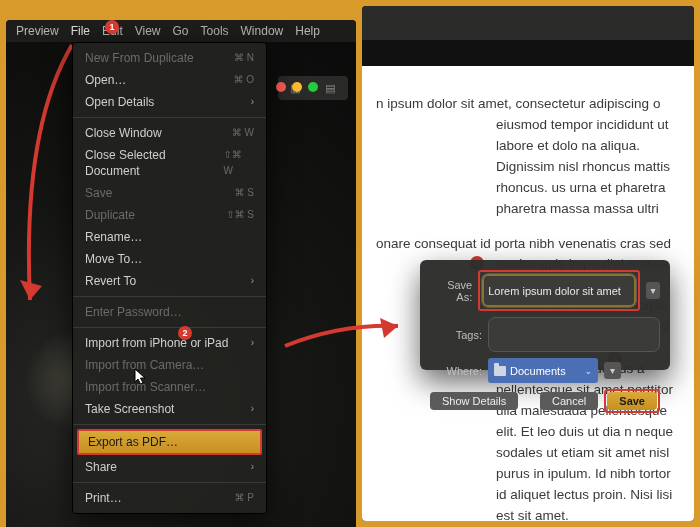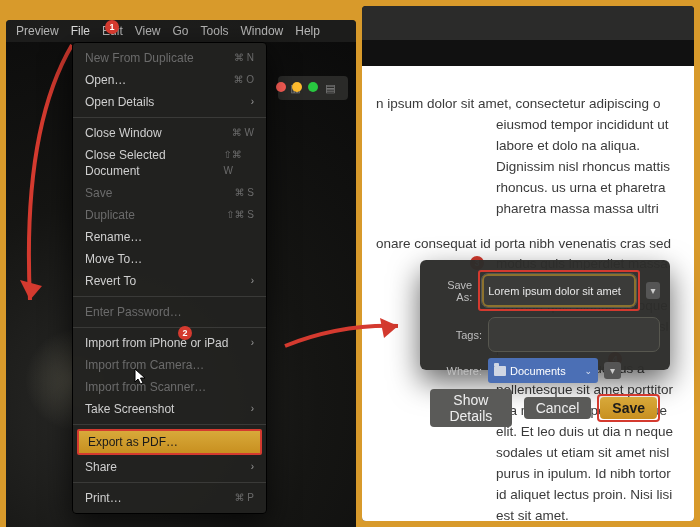--- a/index.html
+++ b/index.html
@@ -48,21 +48,21 @@
 
   .frow { display: flex; align-items: center; gap: 6px; margin-bottom: 6px; }
   .flabel { width: 52px; text-align: right; color: #bfbfbf; }
   .finput { flex: 1; background: #3b3b39; border: 1px solid #57574f; border-radius: 7px; padding: 12px 6px; color: #e8e8e8; font-size: 11px; height: 35px; }
   .finput.hl { box-shadow: 0 0 0 2px rgba(195,151,40,.6) inset; }
   .hlbox { border: 2px solid #d43a2f; padding: 1px; border-radius: 3px; }
   .fsel { flex: none; width: 110px; background: #4b6fb5; color: #fff; border-radius: 3px; padding: 1px 6px; font-size: 11px; display: flex; align-items: center; gap: 4px; height: 25px; }
   .fsel .chev { margin-left: auto; font-size: 9px; opacity: .8; }
   .discbtn { width: 17px; height: 17px; border-radius: 3px; background: #555; color: #ccc; display:flex;align-items:center;justify-content:center;font-size:10px; }
   .brow { display: flex; align-items: center; gap: 6px; margin-top: 6px; }
-  .btn { padding: 3px 12px; border-radius: 4px; background: #5a5a58; color: #eee; font-size: 14px; border: none; }
+  .btn { padding: 3px 12px; border-radius: 4px; background: #5a5a58; color: #eee; font-size: 11px; border: none; }
   .btn.save { background: linear-gradient(#d8a93a, #c89020); color: #1a1a1a; font-weight: 600; }
   .savebox { border: 2px solid #d43a2f; border-radius: 4px; padding: 1px; }
   .spacer { flex: 1; }
   .folder-ic { width:12px;height:10px;background:#cfd6e4;border-radius:1px;position:relative;display:inline-block;}
   .folder-ic::before{content:"";position:absolute;left:0;top:-3px;width:5px;height:3px;background:#cfd6e4;border-radius:1px 1px 0 0;}
 </style>
 </head>
 <body>
 
 <div class="stage">

